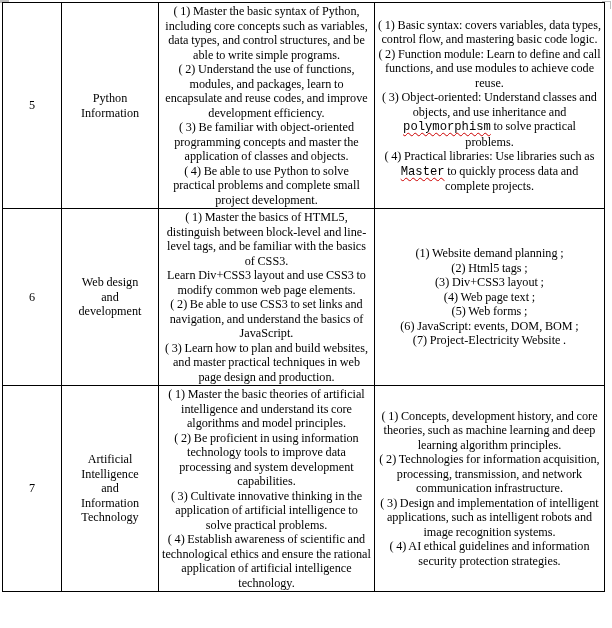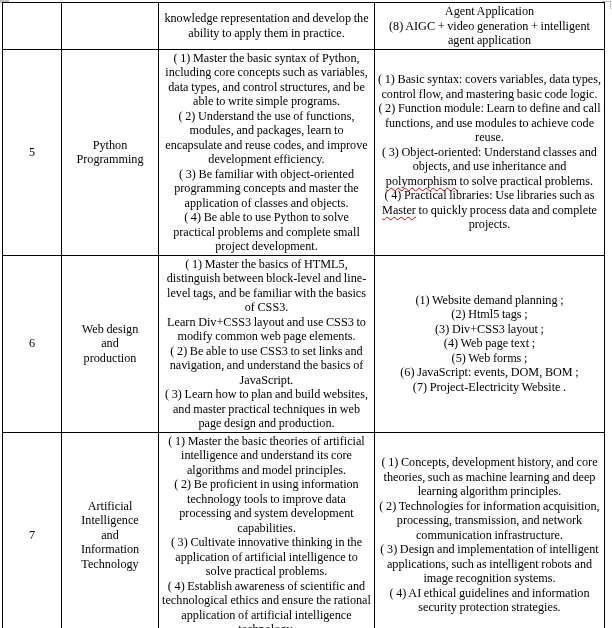--- a/index.html
+++ b/index.html
@@ -34,20 +34,21 @@
   }
   tr.r-cont { height: 46px; }
   tr.r-5    { height: 201px; }
   tr.r-6    { height: 174px; }
   tr.r-7    { height: 190px; }
 
   .squiggle {
     text-decoration: underline wavy #cc0000 1px;
     text-decoration-skip-ink: none;
     text-underline-offset: 2px;
+    font-family: Liberation Mono, monospace;
   }
 
   .corner-artifact-left {
     position: absolute;
     left: 0; top: 0;
     width: 9px; height: 3px;
     background: #bdbdbd;
   }
   .corner-artifact-right {
     position: absolute;
@@ -64,45 +65,38 @@
 <div class="corner-artifact-right"></div>
 
 <table class="course-table">
   <colgroup>
     <col style="width:59px">
     <col style="width:97px">
     <col style="width:216px">
     <col style="width:230px">
   </colgroup>
   <tbody>
-    <tr class="r-cont">
-      <td></td>
-      <td></td>
-      <td>knowledge representation and develop the ability to apply them in practice.</td>
-      <td>Agent Application
-(8) AIGC + video generation + intelligent agent application</td>
-    </tr>
     <tr class="r-5">
       <td>5</td>
       <td>Python
-Programming</td>
+Information</td>
       <td>( 1) Master the basic syntax of Python, including core concepts such as variables, data types, and control structures, and be able to write simple programs.
 ( 2) Understand the use of functions, modules, and packages, learn to encapsulate and reuse codes, and improve development efficiency.
 ( 3) Be familiar with object-oriented programming concepts and master the application of classes and objects.
 ( 4) Be able to use Python to solve practical problems and complete small project development.</td>
       <td>( 1) Basic syntax: covers variables, data types, control flow, and mastering basic code logic.
 ( 2) Function module: Learn to define and call functions, and use modules to achieve code reuse.
 ( 3) Object-oriented: Understand classes and objects, and use inheritance and <span class="squiggle">polymorphism</span> to solve practical problems.
 ( 4) Practical libraries: Use libraries such as <span class="squiggle">Master</span> to quickly process data and complete projects.</td>
     </tr>
     <tr class="r-6">
       <td>6</td>
       <td>Web design
 and
-production</td>
+development</td>
       <td>( 1) Master the basics of HTML5, distinguish between block-level and line-level tags, and be familiar with the basics of CSS3.
 Learn Div+CSS3 layout and use CSS3 to modify common web page elements.
 ( 2) Be able to use CSS3 to set links and navigation, and understand the basics of JavaScript.
 ( 3) Learn how to plan and build websites, and master practical techniques in web page design and production.</td>
       <td>(1) Website demand planning ;
 (2) Html5 tags ;
 (3) Div+CSS3 layout ;
 (4) Web page text ;
 (5) Web forms ;
 (6) JavaScript: events, DOM, BOM ;

